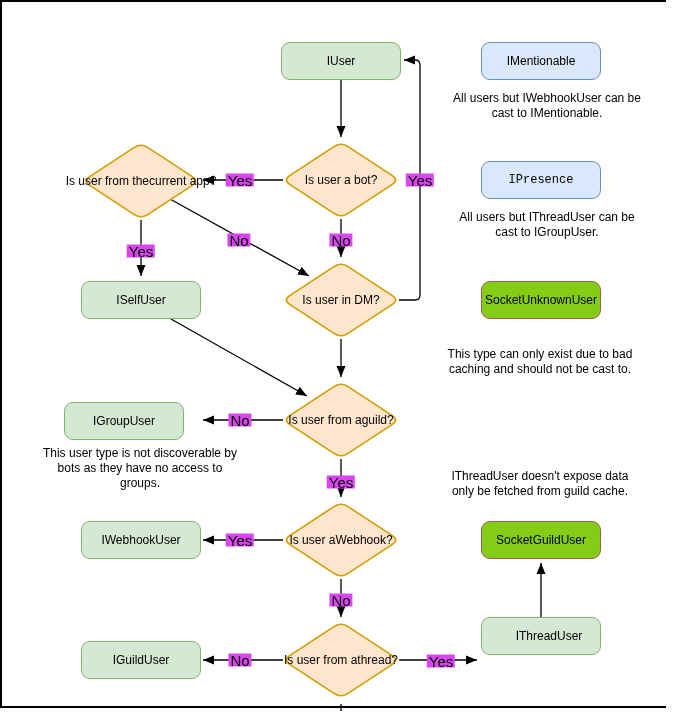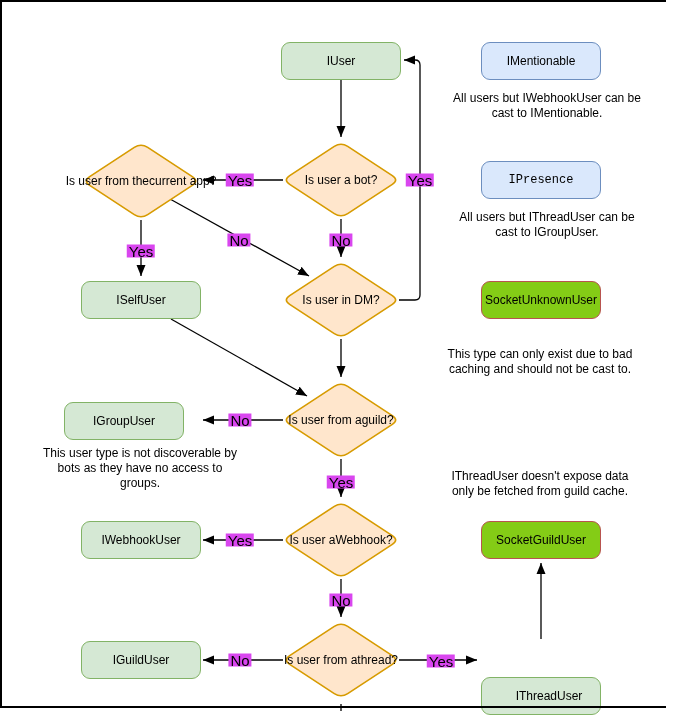--- a/index.html
+++ b/index.html
@@ -76,21 +76,21 @@
 
   <div class="node green" style="left:281px;top:42px;">IUser</div>
   <div class="node blue" style="left:481px;top:42px;">IMentionable</div>
   <div class="node blue" style="left:481px;top:161px;font-family:Liberation Mono, monospace;">IPresence</div>
   <div class="node red" style="left:481px;top:281px;">SocketUnknownUser</div>
   <div class="node green" style="left:81px;top:281px;">ISelfUser</div>
   <div class="node green" style="left:64px;top:402px;">IGroupUser</div>
   <div class="node green" style="left:81px;top:521px;">IWebhookUser</div>
   <div class="node red" style="left:481px;top:521px;">SocketGuildUser</div>
   <div class="node green" style="left:81px;top:641px;">IGuildUser</div>
-  <div class="node green" style="left:481px;top:677px;padding-left:16px;">IThreadUser</div>
+  <div class="node green" style="left:481px;top:617px;padding-left:16px;">IThreadUser</div>
 
   <div class="dlabel" style="left:281px;top:142px;">
     <div>Is user a bot?</div>
   </div>
   <div class="dlabel" style="left:81px;top:143px;">
     <div>Is user from the</div>
     <div>current app?</div>
   </div>
   <div class="dlabel" style="left:281px;top:262px;">
     <div>Is user in DM?</div>

